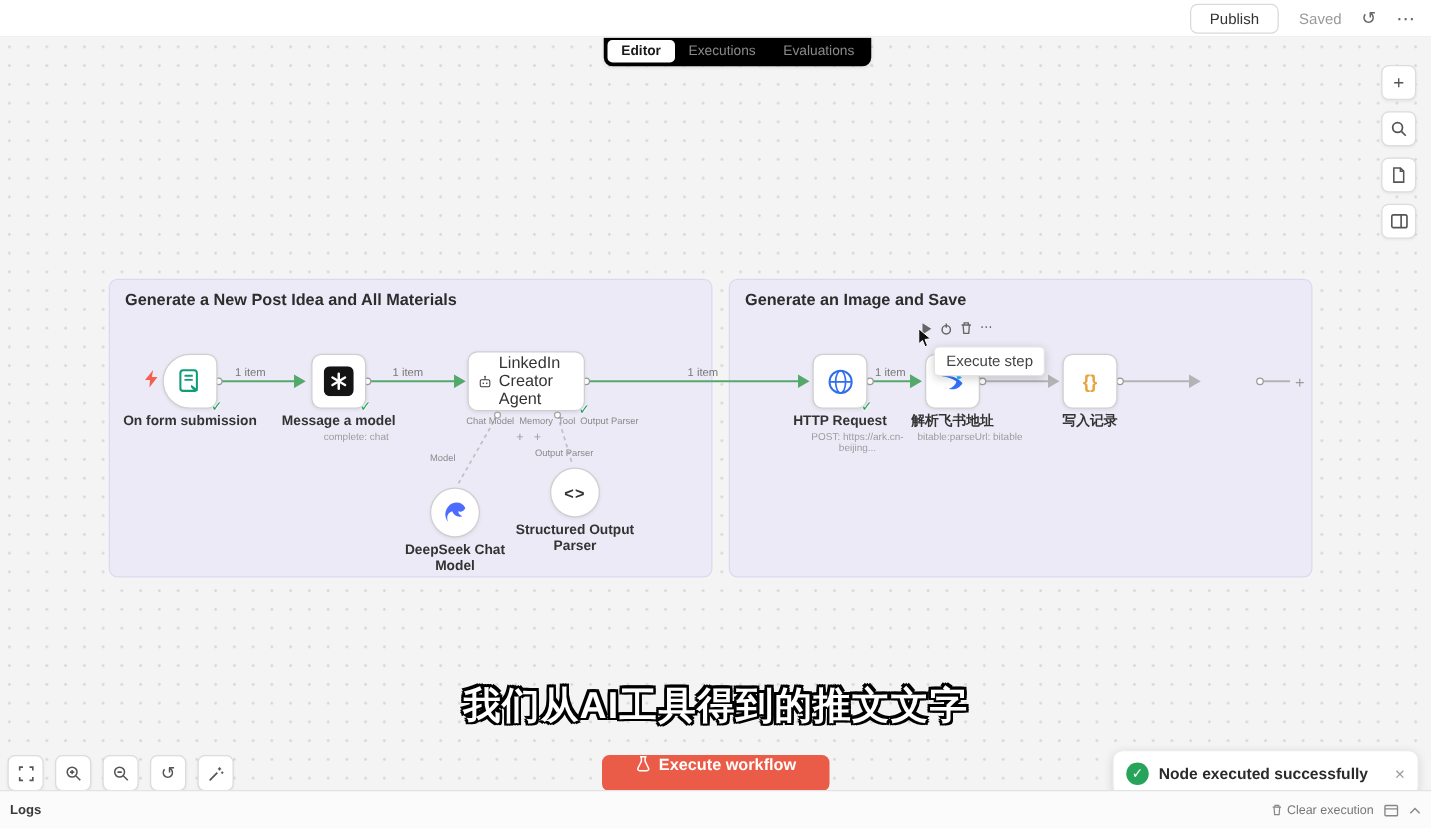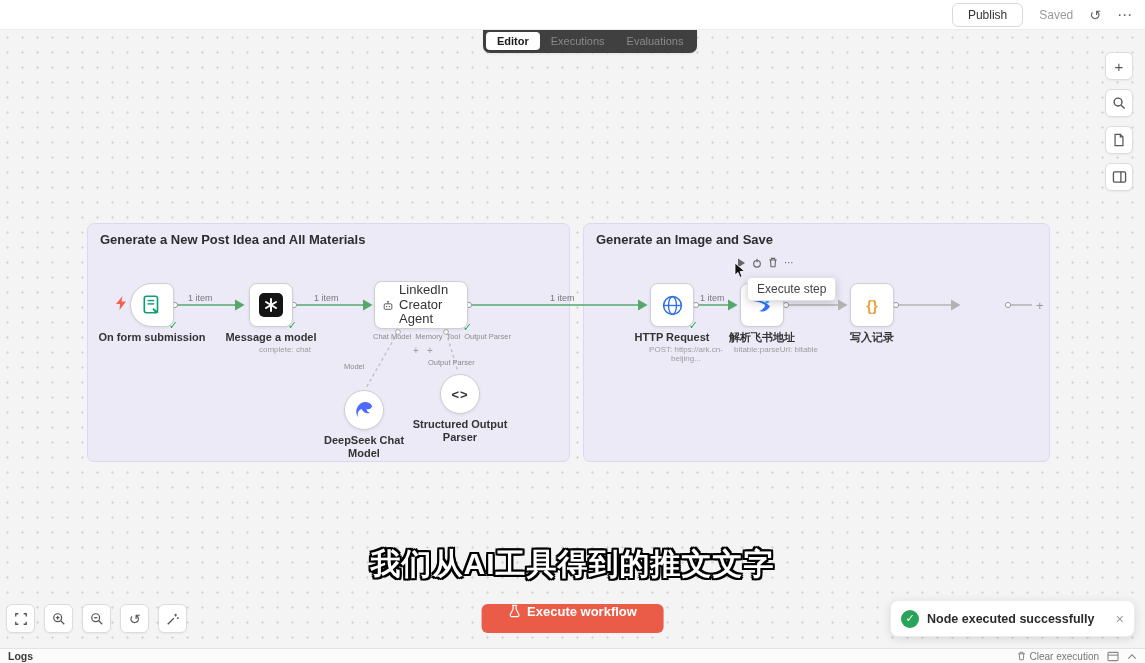--- a/index.html
+++ b/index.html
@@ -13,21 +13,21 @@
   .crumb-sep { font-size:12px; color:#c9c9c9; }
   .crumb-title { font-size:12.5px; color:#222; font-weight:700; }
   .add-tag { font-size:11px; color:#a7a7a7; margin-left:14px; }
   .topbar-right { margin-left:auto; display:flex; align-items:center; gap:16px; }
   .publish-btn { background:#fff; border:1px solid #d9d9d9; border-radius:6px; padding:4px 15px; font-size:12px; color:#333; cursor:pointer; font-family:inherit; }
   .saved { font-size:12px; color:#9a9a9a; }
   .hist { font-size:14px; color:#666; }
   .more { font-size:15px; color:#666; letter-spacing:1px; }
 
   
-  .tabs { position:absolute; top:30px; left:483px; display:flex; background:#404040; border-radius:0 0 7px 7px; padding:2px 3px 3px 3px; z-index:60; box-shadow:0 1px 3px rgba(0,0,0,0.08); }
+  .tabs { position:absolute; top:30px; left:483px; display:flex; background:#000000; border-radius:0 0 7px 7px; padding:2px 3px 3px 3px; z-index:60; box-shadow:0 1px 3px rgba(0,0,0,0.08); }
   .tab { font-size:11px; padding:3px 11px; color:#8a8a8a; cursor:pointer; border-radius:4px; white-space:nowrap; }
   .tab.active { background:#fff; color:#1a1a1a; font-weight:700; box-shadow:0 1px 2px rgba(0,0,0,0.12); }
 
   
   .canvas { position:absolute; top:30px; left:0; width:1145px; height:618px; background-color:#f4f4f4;
     background-image:radial-gradient(circle,#d8d8d8 1px,transparent 1.2px); background-size:15px 15px; overflow:hidden; }
 
   .group { position:absolute; background:#edeaf7; border:1px solid #ded8ef; border-radius:7px; z-index:1; }
   .group-title { font-size:13px; font-weight:700; color:#2d2d2d; padding:8px 12px; }
   .group-left { left:87px; top:193px; width:483px; height:239px; }
@@ -76,21 +76,21 @@
   .subtitle { position:absolute; left:0; width:100%; top:514px; text-align:center; z-index:35; font-size:30px; font-weight:900; color:#fff; letter-spacing:1px;
     text-shadow:-2px -2px 0 #000,2px -2px 0 #000,-2px 2px 0 #000,2px 2px 0 #000,0 -2px 0 #000,0 2px 0 #000,-2px 0 0 #000,2px 0 0 #000; }
 
   
   .toast { position:absolute; right:10px; top:570px; width:245px; height:37px; background:#fff; border:1px solid #ececec; border-radius:8px; box-shadow:0 2px 8px rgba(0,0,0,0.12); display:flex; align-items:center; gap:8px; padding:0 10px; z-index:45; }
   .toast-check { width:18px; height:18px; border-radius:50%; background:#27a45a; color:#fff; font-size:11px; display:flex; align-items:center; justify-content:center; flex:none; }
   .toast-msg { font-size:12.5px; font-weight:700; color:#2b2b2b; flex:1; }
   .toast-close { font-size:14px; color:#9a9a9a; cursor:pointer; }
 
   
-  .statusbar { position:absolute; bottom:0; left:0; width:100%; height:15px; background:#fbfbfb; border-top:1px solid #e3e3e3; display:flex; align-items:center; padding:0 8px; z-index:70; }
+  .statusbar { position:absolute; bottom:0; left:0; width:100%; height:31px; background:#fbfbfb; border-top:1px solid #e3e3e3; display:flex; align-items:center; padding:0 8px; z-index:70; }
   .logs-label { font-size:10.5px; font-weight:700; color:#3a3a3a; }
   .status-right { margin-left:auto; display:flex; align-items:center; gap:8px; }
   .clear-exec { display:flex; align-items:center; gap:4px; font-size:10px; color:#777; cursor:pointer; }
 </style>
 </head>
 <body>
 
 <div class="app">
 
   <header class="topbar">

